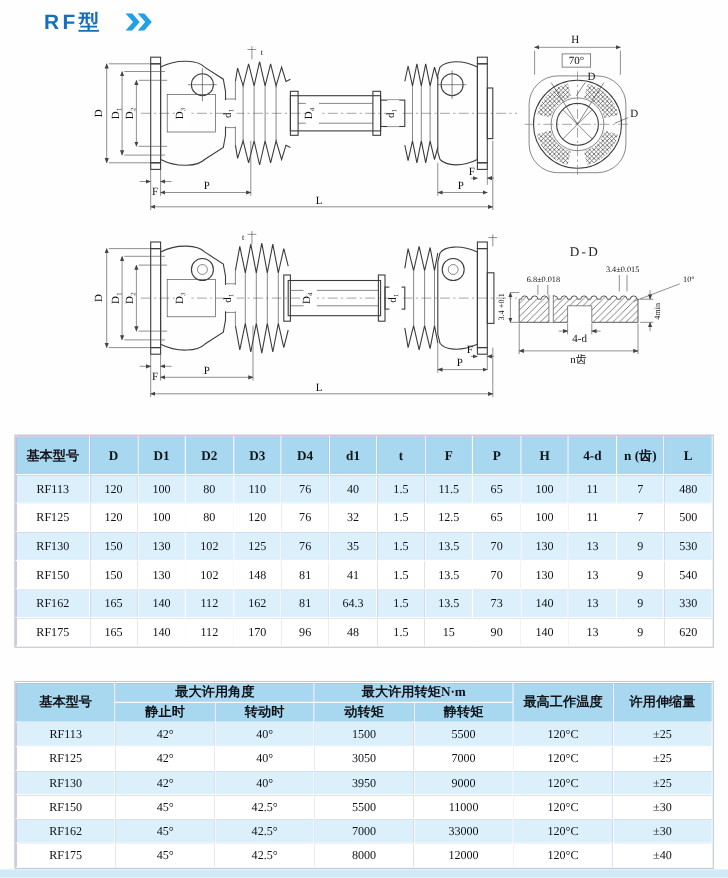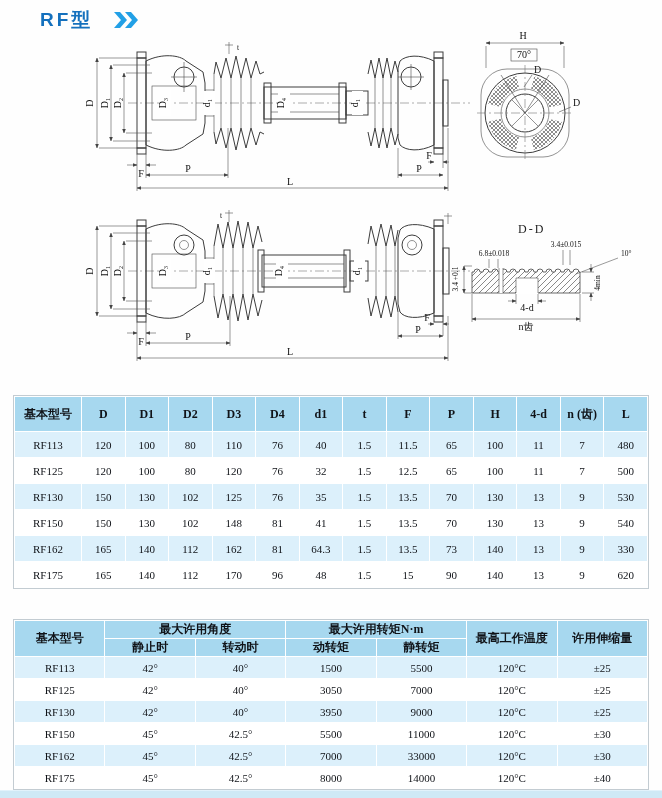--- a/index.html
+++ b/index.html
@@ -437,21 +437,21 @@
           <td>7000</td>
           <td>33000</td>
           <td>120°C</td>
           <td>±30</td>
         </tr>
         <tr>
           <td>RF175</td>
           <td>45°</td>
           <td>42.5°</td>
           <td>8000</td>
-          <td>14000</td>
+          <td>12000</td>
           <td>120°C</td>
           <td>±40</td>
         </tr>
       </tbody>
   </table>
 
   <div class="footer-strip"></div>
 </div>
 
 </body></html>

